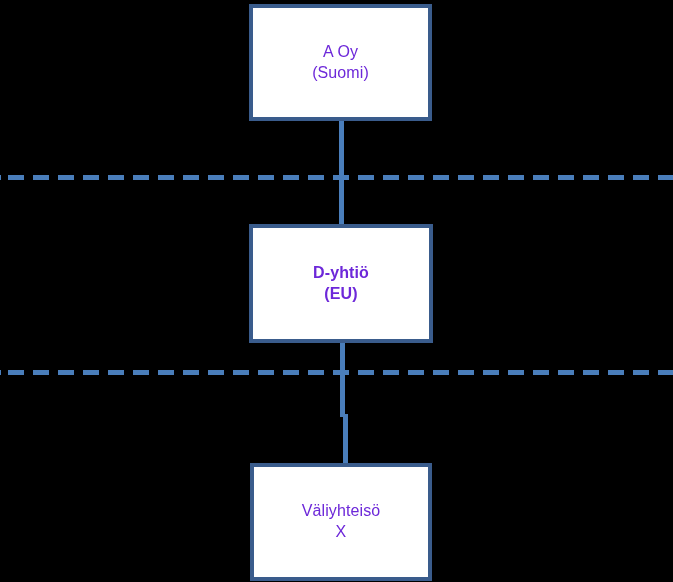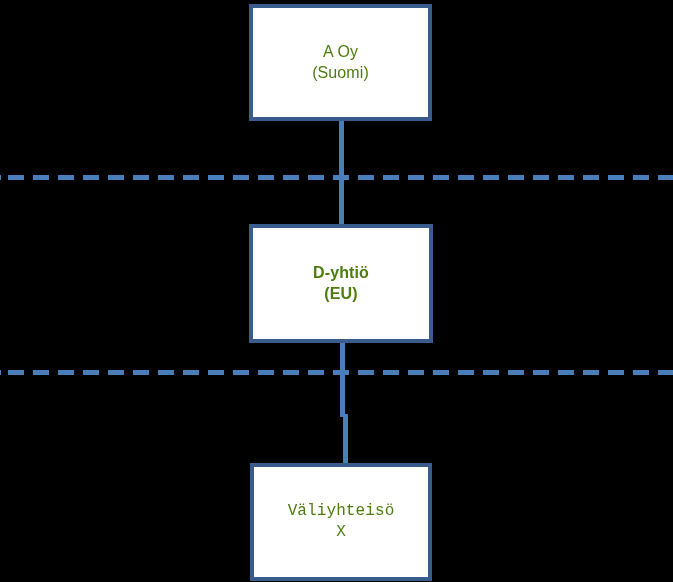--- a/index.html
+++ b/index.html
@@ -22,31 +22,31 @@
     position: absolute;
     box-sizing: border-box;
     background: #FFFFFF;
     border: 4px solid #3A5C8C;
     display: flex;
     align-items: center;
     justify-content: center;
     z-index: 3;
   }
   .node-label {
-    color: #4d7c0f;
+    color: #6d28d9;
     font-size: 16px;
     line-height: 1.30;
     text-align: center;
     white-space: pre-line;
     letter-spacing: 0.1px;
   }
 
   #node-a-oy      { left: 249px; top: 4px;   width: 183px; height: 117px; }
   #node-d-yhtio   { left: 249px; top: 224px; width: 184px; height: 119px; font-weight: bold; }
-  #node-valiyhteiso { left: 250px; top: 463px; width: 182px; height: 118px; font-family: Liberation Mono, monospace; }
+  #node-valiyhteiso { left: 250px; top: 463px; width: 182px; height: 118px; }
 
   
   .connector {
     position: absolute;
     background: #4A7EBB;
     z-index: 1;
   }
   #connector-a-to-d  { left: 339px; top: 120px; width: 5px; height: 105px; }
   #connector-d-to-v-upper { left: 340px; top: 342px; width: 5px; height: 75px; }
   #connector-d-to-v-lower { left: 343px; top: 414px; width: 5px; height: 51px; }

